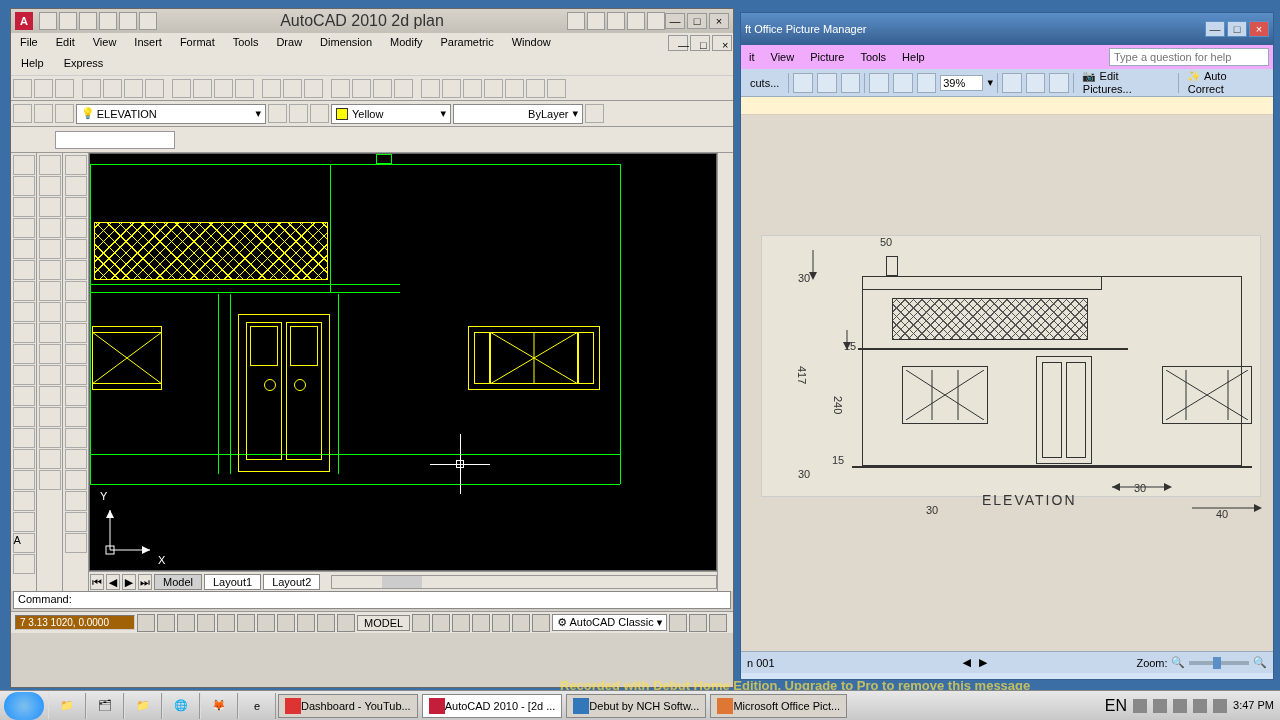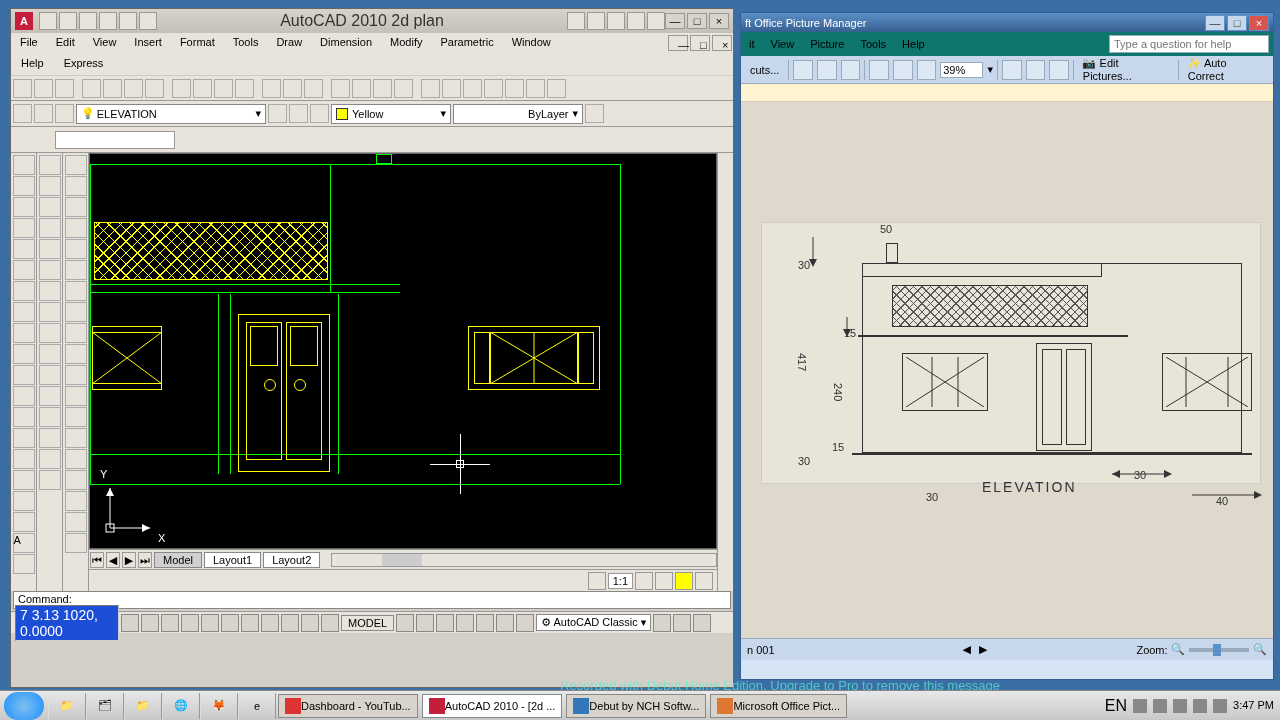--- a/index.html
+++ b/index.html
@@ -67,33 +67,33 @@
 .scroll-thumb { position: absolute; left: 50px; width: 40px; height: 12px; background: #ccc; }
 
 .nav-row { height: 22px; background: #e8e4dc; border-top: 1px solid #999; display: flex; justify-content: flex-end; align-items: center; padding: 0 4px; gap: 2px; }
 .nav-row .scale { border: 1px solid #999; padding: 1px 4px; background: #fff; }
 .nav-row .btn { width: 18px; height: 18px; border: 1px solid #999; }
 
 .cmd-window { height: 46px; background: #fff; border: 1px solid #888; margin: 2px; font-family: 'Courier New', monospace; font-size: 11px; padding: 2px 4px; overflow: hidden; }
 .cmd-line { height: 18px; background: #fff; border: 1px solid #888; margin: 0 2px 2px; font-family: 'Courier New', monospace; font-size: 11px; padding: 1px 4px; }
 
 .statusbar { height: 22px; background: #e8e4dc; border-top: 1px solid #999; display: flex; align-items: center; padding: 0 4px; gap: 2px; }
-.statusbar .coord { width: 104px; border: 1px inset #ccc; background: #1d4ed8; color: #fff; padding: 1px 4px; font-size: 14px; }
+.statusbar .coord { width: 120px; border: 1px inset #ccc; background: #a16207; color: #fff; padding: 1px 4px; font-size: 10px; }
 .statusbar .btn { width: 18px; height: 18px; border: 1px solid #888; background: #d8d4cc; }
 .statusbar .model { border: 1px solid #888; padding: 1px 6px; }
 .statusbar .dd { border: 1px solid #888; padding: 1px 4px; background: #fff; }
 
 
 .pm-window { position: absolute; right: 6px; top: 12px; width: 534px; height: 668px; background: #d4e4f4; border: 1px solid #365f91; }
-.pm-titlebar { height: 19px; background: linear-gradient(#5b8fc7,#365f91); display: flex; align-items: center; padding: 0 4px; color: #fff; justify-content: center; }
+.pm-titlebar { height: 32px; background: linear-gradient(#5b8fc7,#365f91); display: flex; align-items: center; padding: 0 4px; color: #fff; justify-content: center; }
 .pm-title { flex: 1; }
 .pm-ctrl { display: flex; gap: 2px; }
 .pm-ctrl span { width: 20px; height: 16px; background: #c8d8ec; border: 1px solid #5b8fc7; text-align: center; line-height: 14px; color: #333; }
 .pm-ctrl .close { background: #d9534f; color: #fff; }
-.pm-menubar { height: 24px; background: #0f766e; display: flex; align-items: center; }
+.pm-menubar { height: 24px; background: #f0abfc; display: flex; align-items: center; }
 .pm-menubar span { padding: 3px 8px; }
 .pm-help { margin-left: auto; width: 160px; border: 1px solid #9ab; background: #fff; padding: 2px 4px; color: #999; margin-right: 4px; }
 .pm-toolbar { height: 28px; background: #c8d8ec; border-bottom: 1px solid #9ab; display: flex; align-items: center; padding: 0 4px; gap: 4px; }
 .pm-toolbar .btn { width: 20px; height: 20px; border: 1px solid #9ab; background: #dce8f4; }
 .pm-toolbar .lbl { padding: 2px 4px; border: 1px solid transparent; }
 .pm-toolbar .zoom { width: 44px; border: 1px solid #9ab; background: #fff; padding: 1px 2px; }
 .pm-loc { height: 18px; background: #fff3d0; border-bottom: 1px solid #dcb; }
 .pm-canvas { height: 536px; background: #ded9cc; position: relative; overflow: hidden; }
 .pm-image { position: absolute; left: 20px; top: 120px; width: 500px; height: 262px; background: #e8e4d8; border: 1px solid #ccc; }
 .pm-status { height: 22px; background: #c8d8ec; border-top: 1px solid #9ab; display: flex; align-items: center; padding: 0 6px; gap: 8px; }
@@ -382,28 +382,20 @@
         <div class="tab-nav">◀</div>
         <div class="tab-nav">▶</div>
         <div class="tab-nav">⏭</div>
         <div class="tab active">Model</div>
         <div class="tab">Layout1</div>
         <div class="tab">Layout2</div>
         <div class="scroll-h">
             <div class="scroll-thumb"></div>
           </div>
       </div>
-      <div class="nav-row">
-        <div class="btn"></div>
-        <div class="scale">1:1</div>
-        <div class="btn"></div>
-        <div class="btn"></div>
-        <div class="btn" style="background:#ff0"></div>
-        <div class="btn"></div>
-      </div>
     </div>
     <div class="scroll-v"></div>
   </div>
 
   <div class="cmd-line"><span>Command:</span></div>
 
   <div class="statusbar">
     <div class="coord">7   3.13 1020, 0.0000</div>
     <div class="btn"></div>
     <div class="btn"></div>
@@ -538,21 +530,21 @@
       <span>Zoom:</span>
       <span>🔍</span>
       <div class="slider">
           <div class="slider-thumb"></div>
         </div>
       <span>🔍</span>
     </div>
   </div>
 </div>
 
-<div style="position:absolute;left:560px;top:678px;color:#5eead4;font-size:13px;font-weight:normal;opacity:0.7;white-space:nowrap">Recorded with Debut Home Edition. Upgrade to Pro to remove this message</div>
+<div style="position:absolute;left:560px;top:678px;color:#fde047;font-size:13px;font-weight:bold;opacity:0.7;white-space:nowrap">Recorded with Debut Home Edition. Upgrade to Pro to remove this message</div>
 
 <div class="taskbar">
   <div class="start"></div>
   <div class="tb-btn">📁</div>
   <div class="tb-btn">🗂</div>
   <div class="tb-btn">📁</div>
   <div class="tb-btn">🌐</div>
   <div class="tb-btn">🦊</div>
   <div class="tb-btn">e</div>
   <div class="tb-task">

